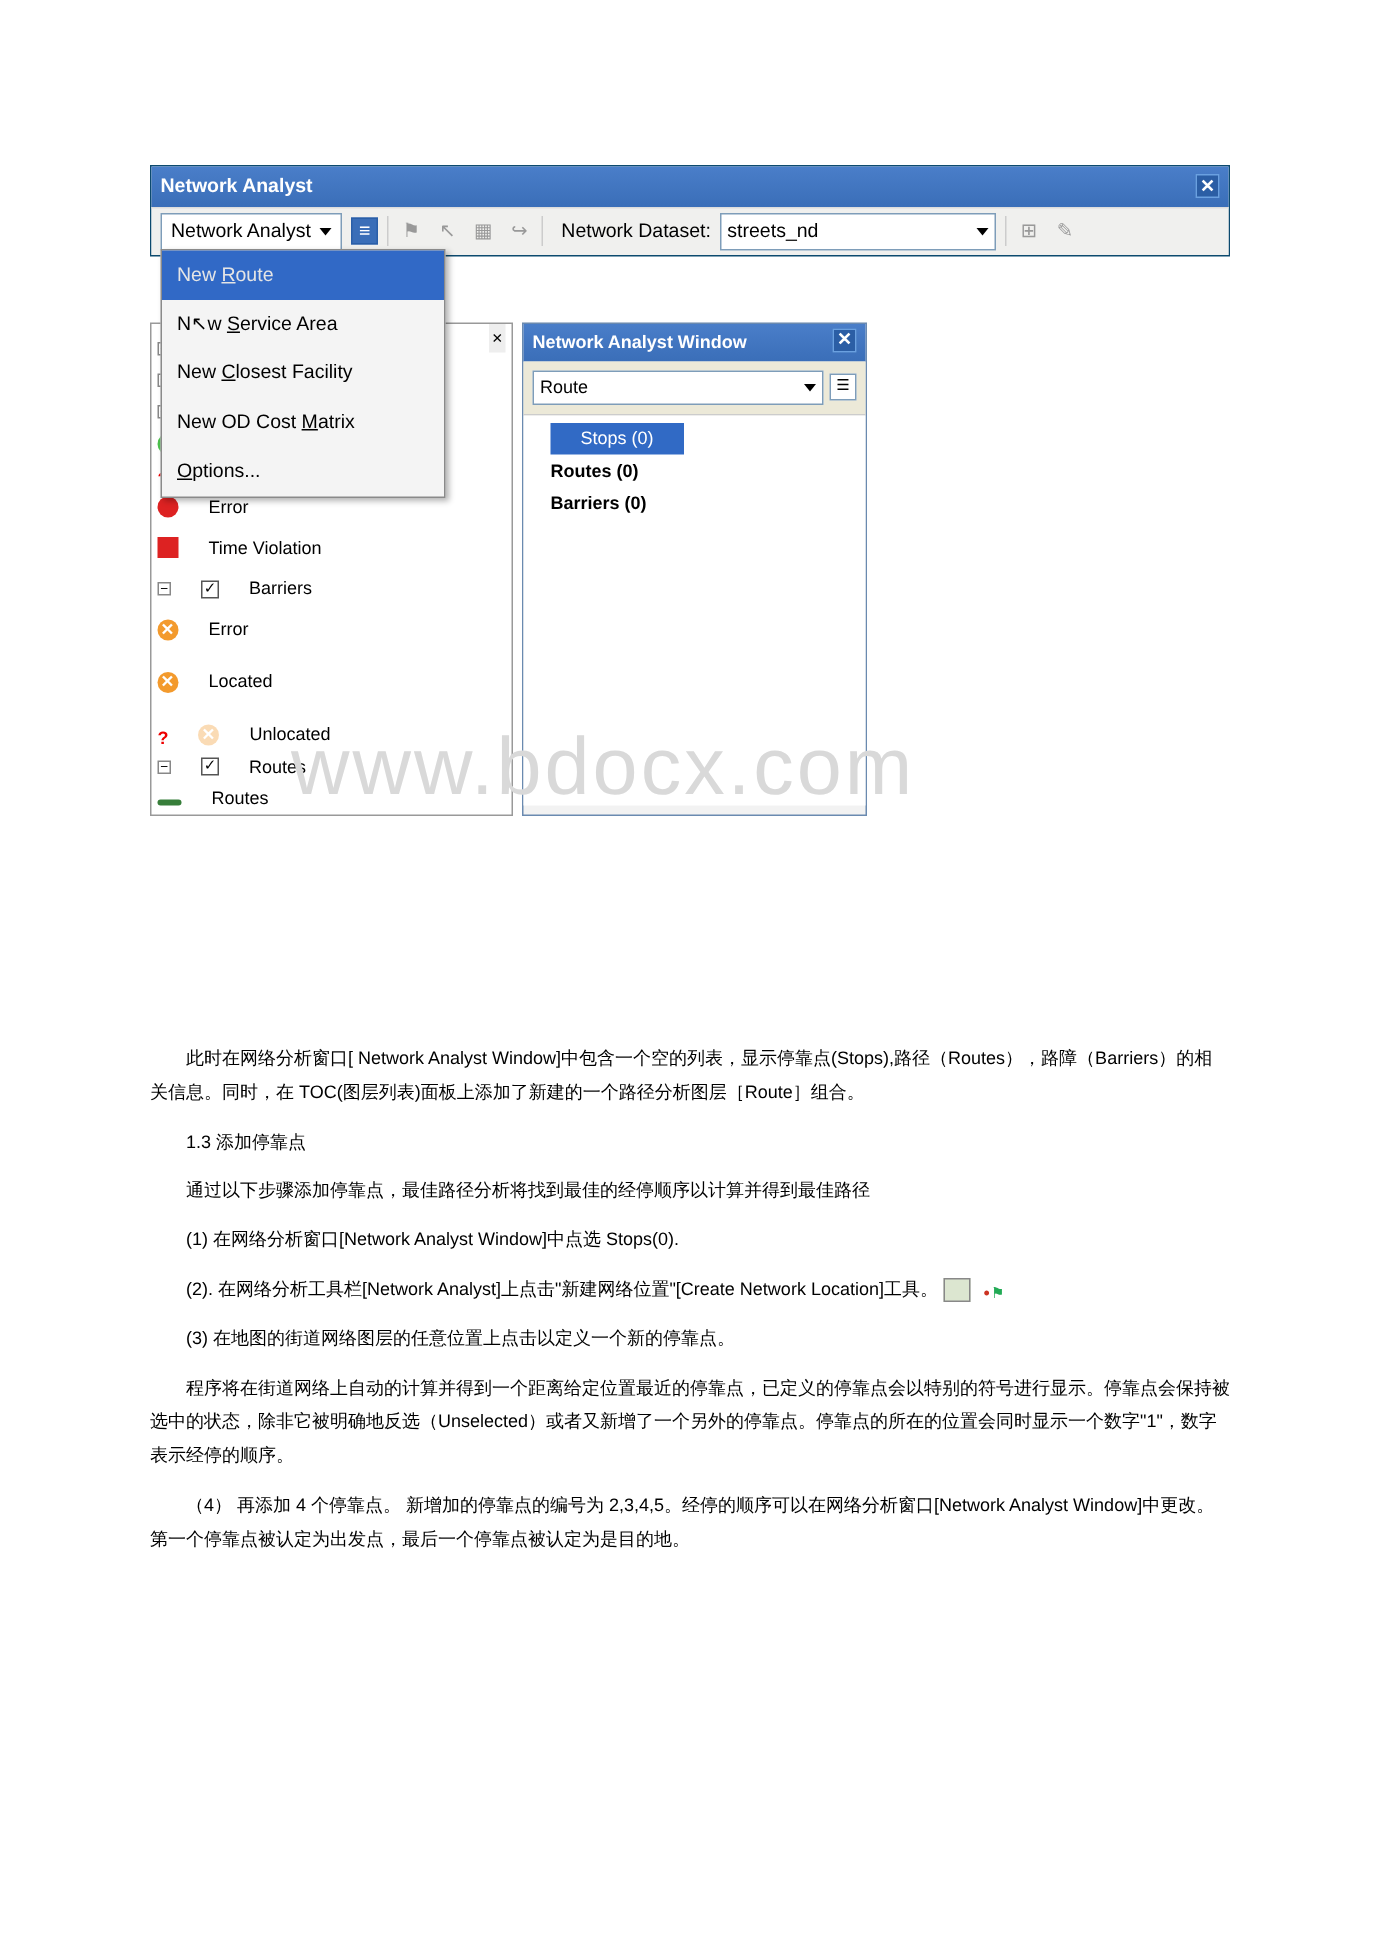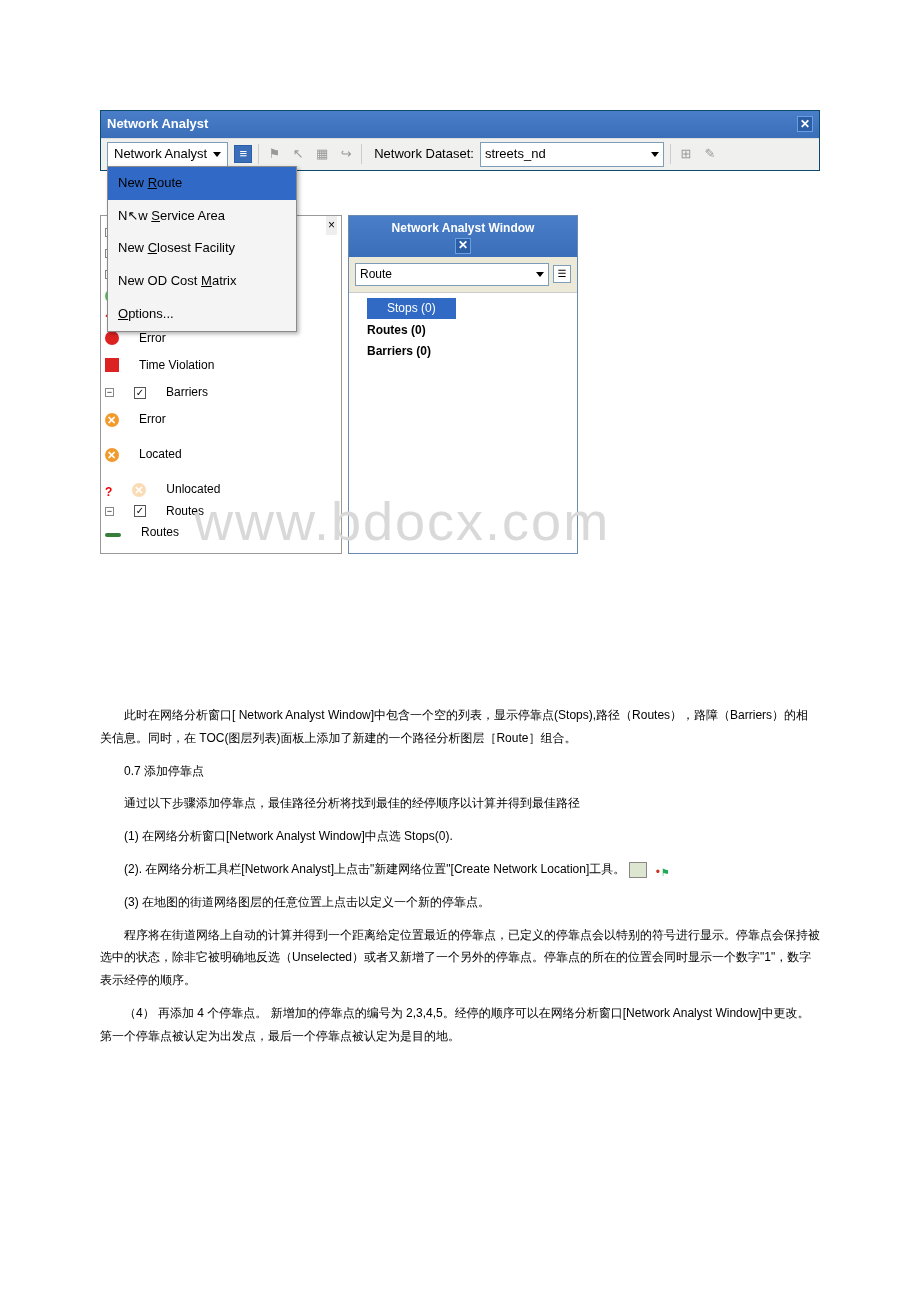--- a/index.html
+++ b/index.html
@@ -16,21 +16,21 @@
     .tb-ic.active { color: #336; }
     .tb-sep { width: 1px; height: 20px; background: #ccc; }
     .nd-label { margin-left: 6px; }
     .nd-select { border: 1px solid #7e9db9; background: #fff; padding: 1px 4px; display: flex; align-items: center; justify-content: space-between; width: 184px; cursor: pointer; }
     .nd-sel-btn { border-left: 4px solid transparent; border-right: 4px solid transparent; border-top: 5px solid #000; }
     
     
     .menu-wrap { position: relative; }
     .menu { position: absolute; top: 24px; left: 0; width: 190px; border: 1px solid #8a8a8a; background: #f4f4f4; box-shadow: 2px 2px 4px rgba(0,0,0,.3); z-index: 5; font-size: 13px; }
     .menu-item { padding: 6px 10px; cursor: pointer; }
-    .menu-item.sel { background: #3169c6; color: #000000; }
+    .menu-item.sel { background: #3169c6; color: #e5e5e5; }
     .menu u { text-decoration: underline; }
     
     
     .panels-row { display: flex; gap: 6px; margin-bottom: 150px; position: relative; }
     .toc { width: 242px; border: 1px solid #999; position: relative; font-size: 12px; background: #fff; padding: 6px 4px 0 4px; }
     .toc-x { position: absolute; right: 4px; top: 0; font-size: 12px; cursor: pointer; background:#eee; padding:0 2px;}
     .toc ul { list-style: none; }
     .toc li { padding: 1px 0; display: flex; align-items: center; gap: 20px; white-space: nowrap; }
     .lvl0 { padding-left: 2px; } .lvl1 { padding-left: 20px; } .lvl2 { padding-left: 44px; } .lvl3 { padding-left: 70px; }
     .treeexp { width: 9px; height: 9px; border: 1px solid #888; display: inline-flex; align-items: center; justify-content: center; font-size: 9px; line-height: 1; cursor: pointer; }
@@ -41,21 +41,21 @@
     .sym.q { color: #e00; font-weight: bold; width: auto; }
     .sym.red-dot { background: #d22; border-radius: 50%; }
     .sym.red-sq { background: #d22; }
     .sym.orange-x { background: #f39a2d; border-radius: 50%; position: relative; }
     .sym.orange-x::before { content: "✕"; color: #fff; position: absolute; left: 2px; top: -1px; font-size: 11px; font-weight: bold; }
     .sym.line { background: #377e3a; height: 4px; margin-top: 5px; border-radius: 2px; width: 16px; }
     .layers-ic { width: 14px; height: 10px; background: #f4e27a; border: 1px solid #b3a22e; transform: skewX(-20deg); display: inline-block; }
     
     
     .naw { width: 230px; border: 1px solid #6a8ab0; font-size: 12px; background: #f2f2f2; }
-    .naw-title { background: linear-gradient(#4a7ec9, #3a6eb8); color: #fff; font-weight: bold; padding: 3px 6px; display: flex; justify-content: space-between; align-items: center; flex-direction: column; }
+    .naw-title { background: linear-gradient(#4a7ec9, #3a6eb8); color: #fff; font-weight: bold; padding: 3px 6px; display: flex; justify-content: space-between; align-items: flex-start; }
     .naw-row { padding: 6px; display: flex; gap: 4px; align-items: center; background: #ece9d8; border-bottom: 1px solid #ccc; }
     .naw-select { border: 1px solid #7e9db9; background: #fff; flex: 1; padding: 1px 4px; display: flex; justify-content: space-between; align-items: center; cursor: pointer; }
     .naw-btn { width: 18px; height: 18px; border: 1px solid #7e9db9; background: #fff; display: inline-flex; align-items: center; justify-content: center; cursor: pointer; font-size: 10px; }
     .naw-body { padding: 4px 6px 80px 18px; background: #fff; min-height: 260px; }
     .naw-body div { padding: 1px 0; font-weight: bold; }
     .naw-body .sel { background: #316ac5; color: #fff; display: inline-block; padding: 1px 20px; font-weight: normal; }
     
     
     .watermark { position: absolute; bottom: -10px; left: 94px; font-size: 54px; font-weight: 300; color: #d9d9d9; letter-spacing: 2px; pointer-events: none; z-index: 0; }
     
@@ -187,19 +187,19 @@
       <div><span class="sel">Stops (0)</span></div>
       <div>Routes (0)</div>
       <div>Barriers (0)</div>
     </div>
   </div>
 
   <div class="watermark">www.bdocx.com</div>
 </div>
 
 <p class="para">此时在网络分析窗口[ Network Analyst Window]中包含一个空的列表，显示停靠点(Stops),路径（Routes），路障（Barriers）的相关信息。同时，在 TOC(图层列表)面板上添加了新建的一个路径分析图层［Route］组合。</p>
-<p class="para">0.7 添加停靠点</p>
+<p class="para">1.3 添加停靠点</p>
 <p class="para">通过以下步骤添加停靠点，最佳路径分析将找到最佳的经停顺序以计算并得到最佳路径</p>
 <p class="para">(1) 在网络分析窗口[Network Analyst Window]中点选 Stops(0).</p>
 <p class="para"><span>(2). 在网络分析工具栏[Network Analyst]上点击"新建网络位置"[Create Network Location]工具。</span> <span class="inline-tool"></span></p>
 <p class="para">(3) 在地图的街道网络图层的任意位置上点击以定义一个新的停靠点。</p>
 <p class="para">程序将在街道网络上自动的计算并得到一个距离给定位置最近的停靠点，已定义的停靠点会以特别的符号进行显示。停靠点会保持被选中的状态，除非它被明确地反选（Unselected）或者又新增了一个另外的停靠点。停靠点的所在的位置会同时显示一个数字"1"，数字表示经停的顺序。</p>
 <p class="para">（4） 再添加 4 个停靠点。 新增加的停靠点的编号为 2,3,4,5。经停的顺序可以在网络分析窗口[Network Analyst Window]中更改。第一个停靠点被认定为出发点，最后一个停靠点被认定为是目的地。</p>
 
 </body></html>

